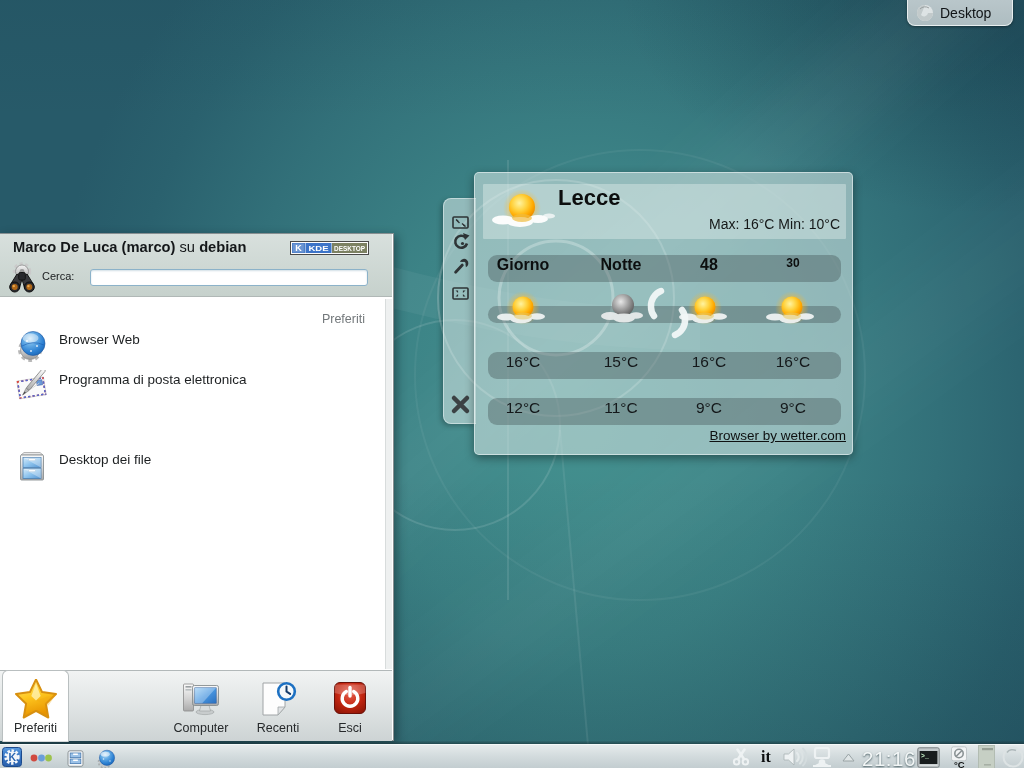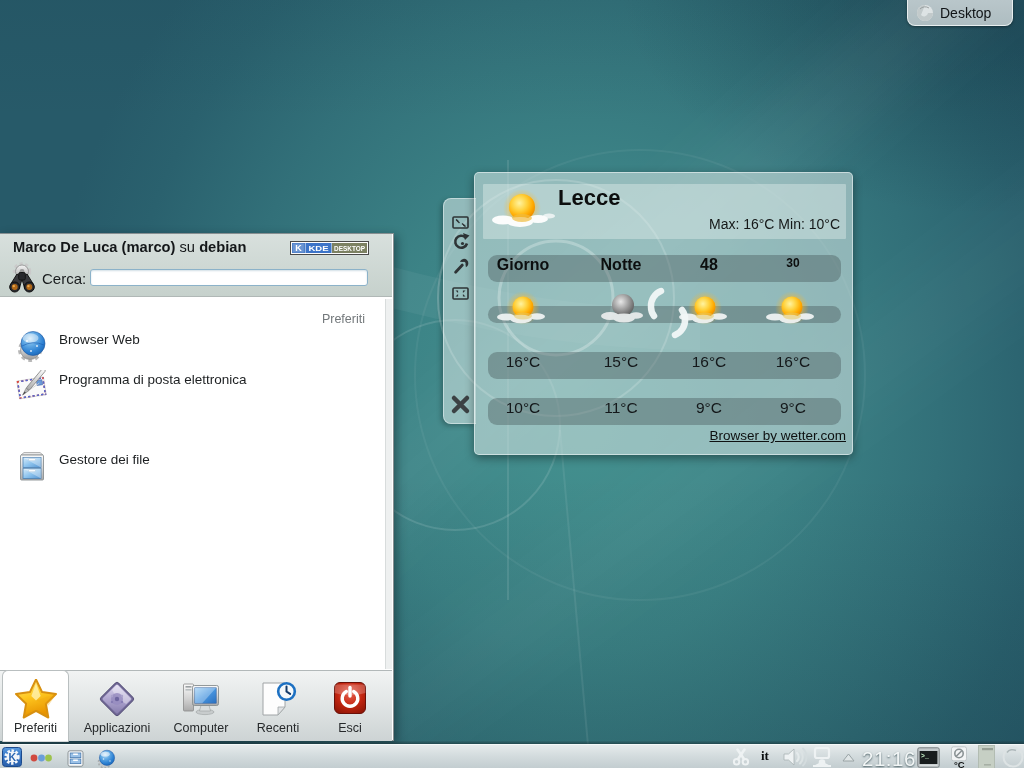--- a/index.html
+++ b/index.html
@@ -40,21 +40,21 @@
 #powered { position:absolute; right:6px; bottom:11px; font-size:13.5px; color:#0e1111; text-decoration:underline; }
 
 
 #kickoff { position:absolute; left:0; top:233px; width:394px; height:508px;
   border:1px solid #878f91; border-left:none; background:#fff;
   box-shadow:3px 3px 9px rgba(10,25,30,0.45); }
 #khead { position:absolute; left:0; top:0; width:392px; height:63px;
   background:linear-gradient(#d8e0dd,#c6d1cc);
   border-bottom:1px solid #b0b8b6;padding-left:16px; }
 #khead .title { position:absolute; left:13px; top:5px; font-size:14.7px; color:#141719; }
-#ksearchlbl { position:absolute; left:42px; top:36px; font-size:15px; color:#191c1e;text-align:right; }
+#ksearchlbl { position:absolute; left:42px; top:36px; font-size:11px; color:#191c1e;text-align:right; }
 #ksearch { position:absolute; left:90px; top:35px; width:278px; height:17px;
   background:#fff; border:1px solid #8cb2c9; border-radius:3px; box-shadow:inset 0 1px 2px rgba(120,160,180,0.35); }
 #kbody { position:absolute; left:0; top:64px; width:392px; height:372px; background:#ffffff; }
 #kpreflbl { position:absolute; right:27px; top:14px; font-size:12.5px; color:#73787b; }
 .kitem { position:absolute; left:0; width:100%; height:40px; }
 .kitem .txt { position:absolute; left:59px; top:50%; transform:translateY(-50%); font-size:13.5px; color:#1c1f21; }
 .kitem .ico { position:absolute; left:16px; top:11px; }
 #kscroll { position:absolute; right:1px; top:65px; width:7px; height:370px; background:#eef0f0; border-left:1px solid #d8dcdc; }
 #ktabs { position:absolute; left:0; top:436px; width:392px; height:71px;
   background:linear-gradient(#f1f3f3 0%, #e2e6e6 45%, #cdd3d4 100%);
@@ -65,21 +65,21 @@
 #tabactive { position:absolute; left:2px; top:-1px; width:67px; height:72px; background:#fff;
   border:1px solid #b9bfc0; border-bottom:none; border-radius:6px 6px 0 0; }
 
 
 #paneledge { position:absolute; left:0; top:741px; width:1024px; height:3px; background:linear-gradient(rgba(30,50,55,0.10),rgba(25,45,50,0.55)); }
 #panel { position:absolute; left:0; top:744px; width:1024px; height:24px;
   background:linear-gradient(#e6ebec 0%, #d4dcde 45%, #c3cdd0 100%);
   border-top:1px solid #f4f8f8; }
 .pico { position:absolute; top:0; }
 #pclock { position:absolute; left:862px; top:2px; font-size:20.5px; color:#f2f6f6; text-shadow:0 1px 2px rgba(60,82,88,0.9); letter-spacing:0.5px; }
-#pit { position:absolute; left:761px; top:3px; font-size:13px; font-weight:bold; color:#0c0e0f;font-family:Liberation Serif, serif; }
+#pit { position:absolute; left:761px; top:3px; font-size:16px; font-weight:bold; color:#0c0e0f;font-family:Liberation Serif, serif; }
 #pstrip { position:absolute; left:978px; top:0; width:17px; height:24px; background:#c6cfc4; border:1px solid #b2bcb2; }
 </style>
 </head>
 <body>
 <div id="desktop">
 <svg width="0" height="0" style="position:absolute">
 <defs>
 <radialGradient id="sunG" cx="40%" cy="35%" r="65%">
           <stop offset="0%" stop-color="#fff3a0"></stop>
           <stop offset="45%" stop-color="#ffd23e"></stop>
@@ -223,21 +223,21 @@
     <span class="wcell" style="left:305px;top:1px;font-size:12px;font-weight:bold;color:#0c0e0e">30</span>
   </div>
   <div class="strip" style="top:133px;height:17px"></div>
   <div class="strip" style="top:179px">
     <span class="wcell" style="left:35px;top:1px;font-size:15.5px;color:#14181a">16°C</span>
     <span class="wcell" style="left:133px;top:1px;font-size:15.5px;color:#14181a">15°C</span>
     <span class="wcell" style="left:221px;top:1px;font-size:15.5px;color:#14181a">16°C</span>
     <span class="wcell" style="left:305px;top:1px;font-size:15.5px;color:#14181a">16°C</span>
   </div>
   <div class="strip" style="top:225px">
-    <span class="wcell" style="left:35px;top:1px;font-size:15.5px;color:#14181a">10°C</span>
+    <span class="wcell" style="left:35px;top:1px;font-size:15.5px;color:#14181a">12°C</span>
     <span class="wcell" style="left:133px;top:1px;font-size:15.5px;color:#14181a">11°C</span>
     <span class="wcell" style="left:221px;top:1px;font-size:15.5px;color:#14181a">9°C</span>
     <span class="wcell" style="left:305px;top:1px;font-size:15.5px;color:#14181a">9°C</span>
   </div>
   <svg class="abs" style="left:0;top:110px" width="379" height="70" viewBox="0 0 379 70">
  <g id="sun1" transform="translate(48,25)">
   <circle r="17" fill="url(#glowG)"></circle>
           <circle cy="-1" r="10.5" fill="url(#sunG)"></circle>
   <g fill="#f2f5f5" opacity="0.92">
             <ellipse cx="-17" cy="9" rx="9" ry="3.6"></ellipse>
@@ -341,49 +341,33 @@
           <svg class="ico" width="32" height="32" viewBox="0 0 32 32">
  <path d="M5 5 l3 -2.5 h16 l3 2.5 z" fill="#e8e8e8" stroke="#9a9a9a" stroke-width="0.7"></path>
  <rect x="4.5" y="5" width="23" height="25" rx="1" fill="url(#silvG)" stroke="#8a9092" stroke-width="0.9"></rect>
  <rect x="7" y="7.5" width="18" height="10" fill="url(#drawG)" stroke="#4a7fb2" stroke-width="0.8"></rect>
  <rect x="7" y="18.5" width="18" height="10" fill="url(#drawG)" stroke="#4a7fb2" stroke-width="0.8"></rect>
  <rect x="12.5" y="8.5" width="7" height="2.2" rx="1.1" fill="#f8fafc" stroke="#88aac8" stroke-width="0.5"></rect>
  <rect x="12.5" y="19.5" width="7" height="2.2" rx="1.1" fill="#f8fafc" stroke="#88aac8" stroke-width="0.5"></rect>
  <path d="M7 7.5 l18 10 l0 -10 z" fill="#ffffff" opacity="0.35"></path>
  <path d="M7 18.5 l18 10 l0 -10 z" fill="#ffffff" opacity="0.35"></path>
 </svg>
-          <span class="txt">Gestore dei file</span>
+          <span class="txt">Desktop dei file</span>
         </div>
   </div>
   <div id="kscroll"></div>
   <div id="ktabs">
     <div id="tabactive"></div>
     <div class="ktab" style="left:2px;width:67px">
           <svg class="tico" style="top:8px" width="46" height="44" viewBox="0 0 46 44">
  <path d="M23.0,0.5 L29.1,13.1 L43.0,15.0 L32.9,24.7 L35.3,38.5 L23.0,31.9 L10.7,38.5 L13.1,24.7 L3.0,15.0 L16.9,13.1 Z" fill="url(#starG)" stroke="#d89010" stroke-width="2" stroke-linejoin="round"></path>
  <path d="M23 4.5 L27.7 17 L23 21.5 L18.3 17 Z" fill="#fff3b0" opacity="0.8"></path>
  <path d="M23 21.5 L35 17.5 L43 15.5 L35.5 26.5 Z" fill="#f0a810" opacity="0.35"></path>
 </svg>
           <span class="lbl">Preferiti</span>
-        </div>
-    <div class="ktab" style="left:78px;width:78px">
-          <svg class="tico" width="38" height="36" viewBox="0 0 38 36">
- <g transform="rotate(45 19 18)">
-  <rect x="6.5" y="5.5" width="25" height="25" rx="2.5" fill="#6e6694" stroke="#4e4870" stroke-width="0.8"></rect>
-  <rect x="8.3" y="7.3" width="21.4" height="21.4" rx="1.5" fill="url(#purG)"></rect>
-  <path d="M9 8 h20 v7 q-10 4 -20 0 z" fill="#ffffff" opacity="0.35"></path>
- </g>
- <circle cx="19" cy="18" r="6" fill="#968cc0" opacity="0.85"></circle>
- <circle cx="19" cy="18" r="2.2" fill="#6e66a0"></circle>
- <circle cx="14" cy="15" r="1.2" fill="#aaa2cc"></circle>
-            <circle cx="24" cy="15" r="1.2" fill="#aaa2cc"></circle>
- <circle cx="14" cy="21" r="1.2" fill="#867cb4"></circle>
-            <circle cx="24" cy="21" r="1.2" fill="#867cb4"></circle>
-</svg>
-          <span class="lbl">Applicazioni</span>
         </div>
     <div class="ktab" style="left:162px;width:78px">
           <svg class="tico" width="40" height="36" viewBox="0 0 40 36">
  <rect x="2.5" y="3" width="10" height="27" rx="1" fill="url(#silvG)" stroke="#8a8a8a" stroke-width="0.8"></rect>
  <rect x="4.5" y="5" width="6" height="1.6" fill="#9aa0a2"></rect>
  <rect x="4.5" y="8" width="6" height="1.6" fill="#b8bec0"></rect>
  <ellipse cx="24" cy="31" rx="9" ry="2.6" fill="#c8cccd" stroke="#9aa0a0" stroke-width="0.6"></ellipse>
  <path d="M20 24 h8 l1.5 6 h-11 z" fill="#d8dcdd" stroke="#9aa0a0" stroke-width="0.6"></path>
  <rect x="11.5" y="4.5" width="26" height="20" rx="1.8" fill="url(#silvG)" stroke="#888e90" stroke-width="0.9"></rect>
  <rect x="13.8" y="6.8" width="21.4" height="15.4" fill="url(#scrG)" stroke="#2a5a9a" stroke-width="0.5"></rect>

